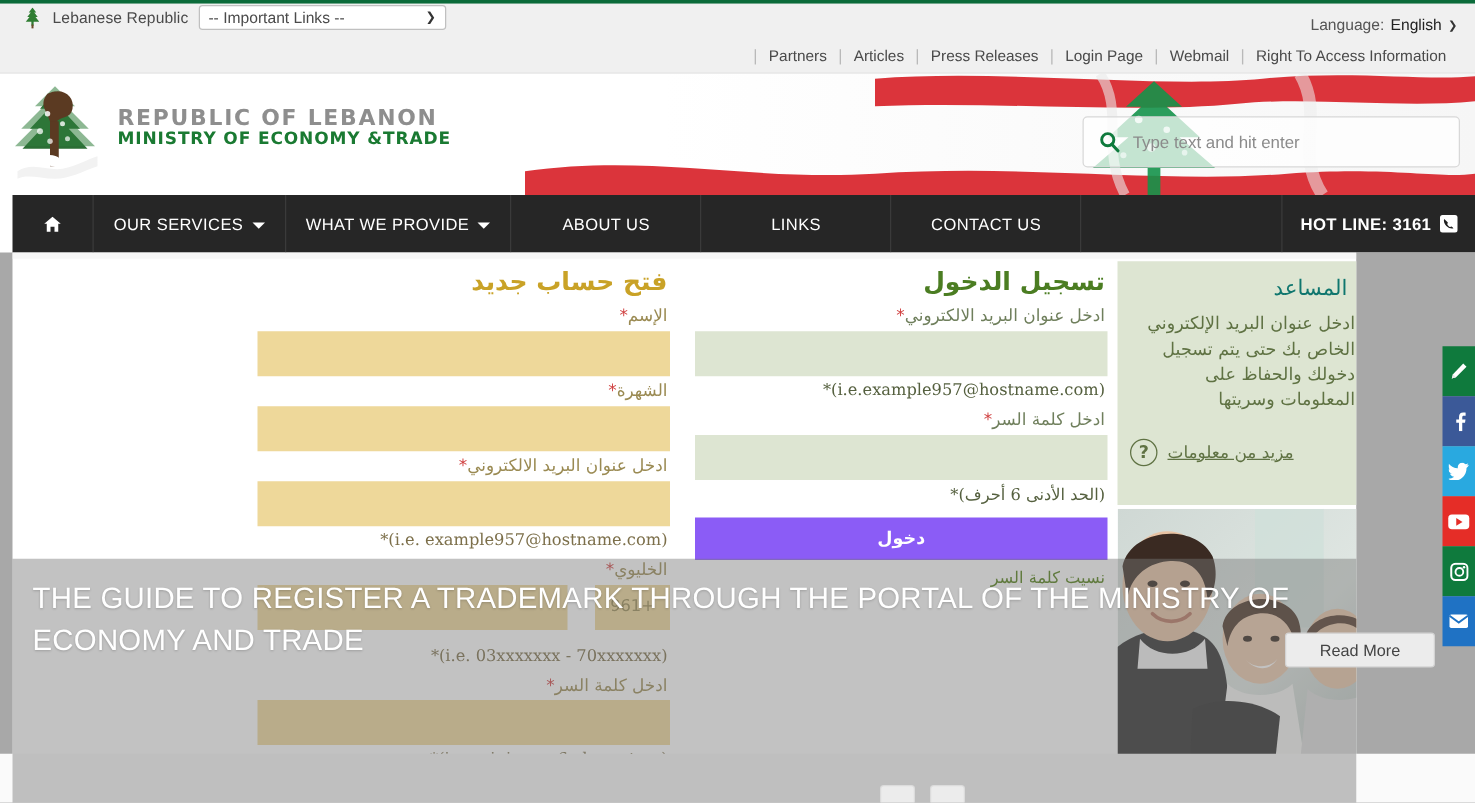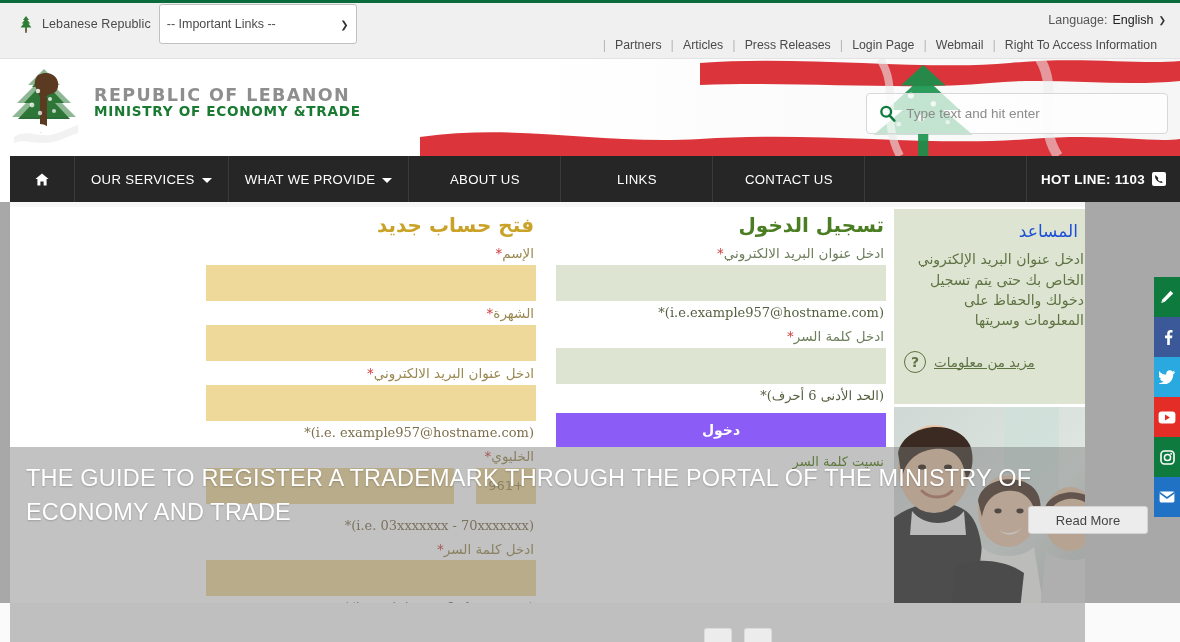--- a/index.html
+++ b/index.html
@@ -20,21 +20,21 @@
   }
   .topbar-left {
     position: absolute; left: 18px; top: 1px;
     display: flex; align-items: center; gap: 8px;
   }
   .cedar-mini { width: 16px; height: 17px; display: block; }
   .lr-label {
     font-size: 12.5px; color: #4a4a4a; letter-spacing: .1px;
     white-space: nowrap;
   }
-  .select-wrap { position: relative; width: 198px; height: 40px; }
+  .select-wrap { position: relative; width: 198px; height: 20px; }
   .select-face {
     width: 100%; height: 100%;
     border: 1px solid #c0c0c0; border-radius: 3px; background: #fff;
     display: flex; align-items: center; padding: 0 7px;
     font-size: 12.5px; color: #4b4b4b;
   }
   .select-caret {
     position: absolute; right: 8px; top: 50%; transform: translateY(-50%);
     font-size: 10px; color: #333; pointer-events: none;
   }
@@ -156,21 +156,21 @@
     font-size: 20px; color: #c9a227; font-weight: bold;
     font-family: "DejaVu Sans", sans-serif;
     text-align: right; padding: 4px 2px 6px 0; line-height: 1.2;
   }
   .h-login {
     font-size: 20px; color: #4b7d22; font-weight: bold;
     font-family: "DejaVu Sans", sans-serif;
     text-align: right; padding: 4px 2px 6px 0; line-height: 1.2;
   }
   .h-helper {
-    font-size: 17px; color: #1d4ed8; font-weight: normal;
+    font-size: 17px; color: #0f766e; font-weight: normal;
     font-family: "DejaVu Sans", sans-serif;
     text-align: right; padding: 4px 6px 8px 0; line-height: 1.2;
   }
 
   .field-label {
     font-size: 13.5px; color: #9a8a52; text-align: right;
     font-family: "DejaVu Sans", sans-serif;
     padding: 2px 2px 3px 0; line-height: 1.25;
   }
   .field-label.green { color: #6f7f5c; }
@@ -417,21 +417,21 @@
     <span>LINKS</span>
   </div>
 
   <div class="nav-item" style="width:152px">
     <span>CONTACT US</span>
   </div>
 
   <div class="nav-spacer"></div>
 
   <div class="nav-hot">
-    <span>HOT LINE: 1103</span>
+    <span>HOT LINE: 3161</span>
     <span class="phone-badge">
       <svg width="10" height="10" viewBox="0 0 10 10">
         <path d="M1.4 1.1 C0.6 2.4 1.3 5 3.1 6.8 C4.9 8.6 7.5 9.3 8.8 8.5 L7.4 7.1 L6 7.6 C5.2 7.2 4.3 6.3 3.8 5.3 L4.3 3.9 Z" fill="#1f1f1f"></path>
       </svg>
     </span>
   </div>
 </div>
 
 <div class="page-body">
 

